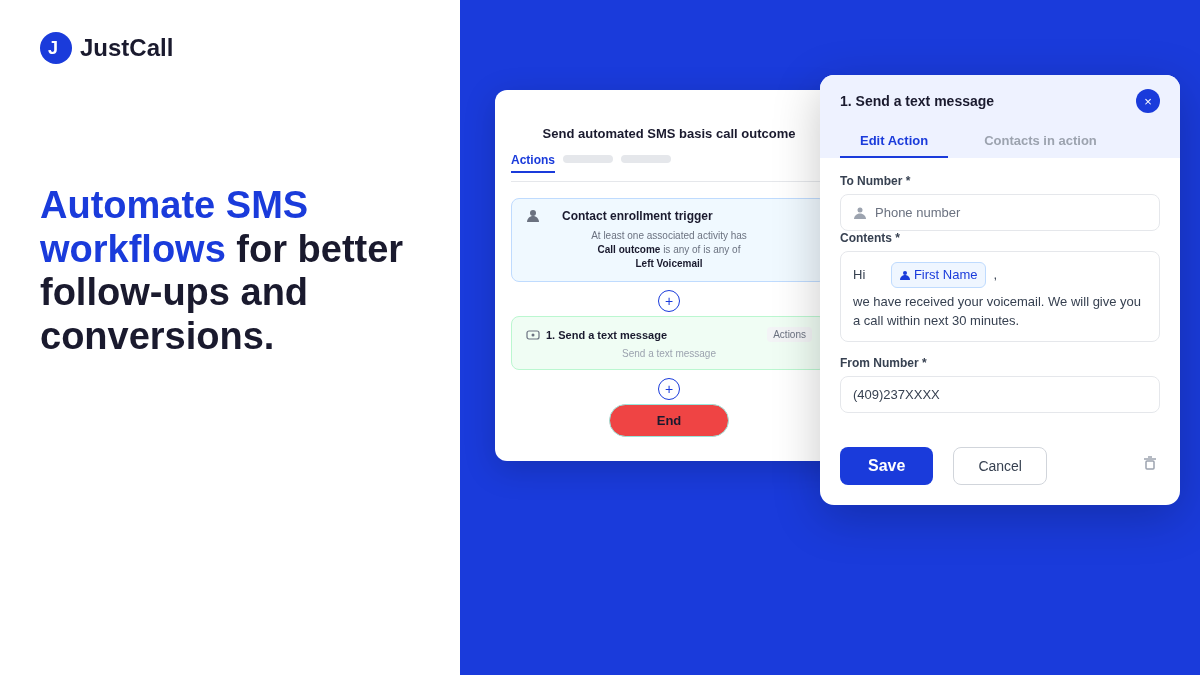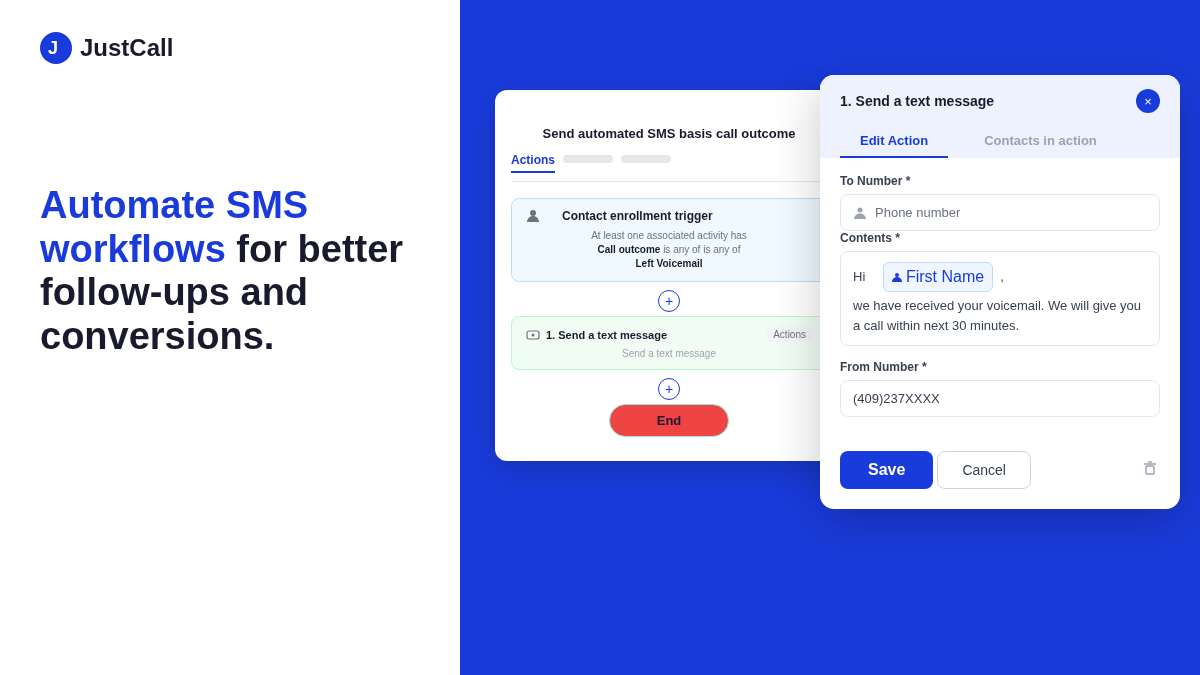--- a/index.html
+++ b/index.html
@@ -322,23 +322,24 @@
     }
 
     .name-badge {
       display: inline-flex;
       align-items: center;
       gap: 4px;
       background: #eff6ff;
       border: 1px solid #bfdbfe;
       border-radius: 6px;
       padding: 2px 8px;
-      font-size: 16px;
+      font-size: 13px;
       color: #1a3bdb;
       font-weight: 500;
+      margin-left: 8px;
     }
 
     .field-input-text {
       width: 100%;
       border: 1.5px solid #e5e7eb;
       border-radius: 8px;
       padding: 10px 12px;
       font-size: 13px;
       color: #374151;
       margin-bottom: 14px;
@@ -365,21 +366,21 @@
 
     .btn-cancel {
       background: #fff;
       color: #374151;
       border: 1.5px solid #d1d5db;
       border-radius: 8px;
       padding: 10px 24px;
       font-size: 14px;
       font-weight: 500;
       cursor: pointer;
-      margin-left: 4px;
+      margin-left: 20px;
     }
 
     .delete-icon {
       color: #9ca3af;
       font-size: 18px;
       cursor: pointer;
     }
   </style>
 </head>
 <body>

